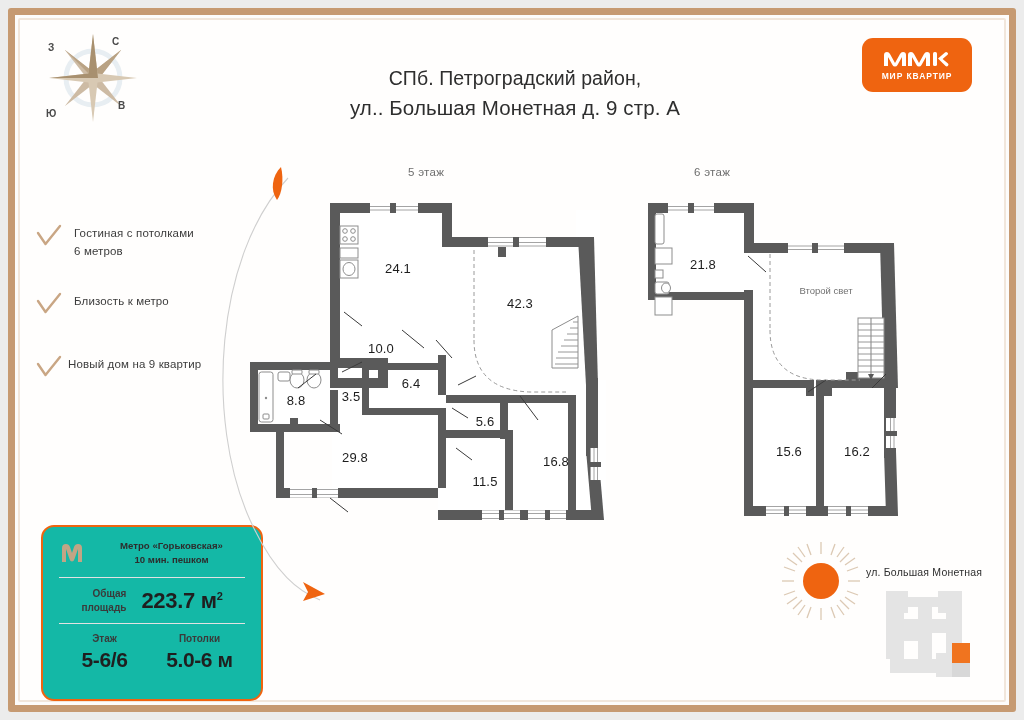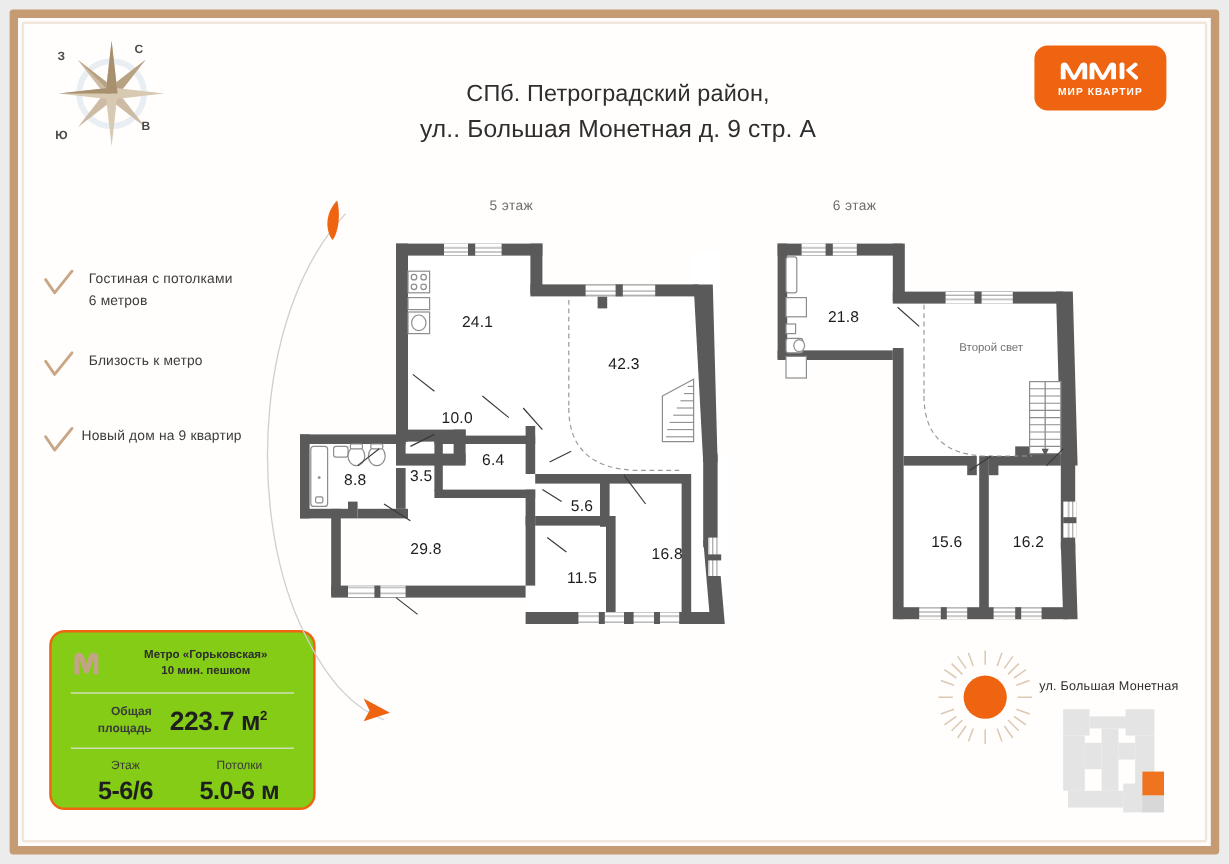--- a/index.html
+++ b/index.html
@@ -76,37 +76,37 @@
   }
   .check { width: 26px; height: 26px; flex: none; margin-top: 2px; }
   .feature-text {
     font-size: 11.5px; color: #3c3c3c; line-height: 1.55;
     padding-top: 3px; letter-spacing: .15px;
   }
 
   
   .info-card {
     position: absolute; left: 41px; top: 525px;
-    width: 222px; height: 150px;
+    width: 222px; height: 176px;
     border: 2px solid #ef6410;
     border-radius: 13px;
-    background: #84cc16;
+    background: #14b8a6;
     padding: 11px 14px 10px 14px;
   }
   .metro-row { display: flex; align-items: center; gap: 9px; }
   .metro-logo { width: 30px; height: 30px; flex: none; }
   .metro-text { font-size: 9.6px; color: #2d2d2d; line-height: 1.5; font-weight: 600; text-align: center; flex: 1;}
   .card-div { height: 1px; background: #e2e2e2; margin: 9px 2px; }
   .area-row { display: flex; align-items: center; justify-content: center; gap: 15px; }
   .area-label { font-size: 10px; color: #3a3a3a; font-weight: 700; line-height: 1.35; text-align: right; }
   .area-value { font-size: 22px; color: #1f1f1f; font-weight: 700; letter-spacing: -.3px; }
   .area-value sup { font-size: 11px; vertical-align: super; }
   .two-col { display: flex; }
   .two-col > div { flex: 1; text-align: center; }
-  .col-head { font-size: 10px; color: #3a3a3a; font-weight: 400; margin-bottom: 4px; }
+  .col-head { font-size: 10px; color: #3a3a3a; font-weight: 700; margin-bottom: 4px; }
   .col-val { font-size: 21px; color: #1f1f1f; font-weight: 700; letter-spacing: -.4px; }
 
   
   .floor-label {
     position: absolute; font-size: 11.5px; color: #6e6e6e; letter-spacing: .3px;
   }
 
   
   .plan { position: absolute; left: 0; top: 0; width: 1024px; height: 720px; pointer-events: none; }
 

